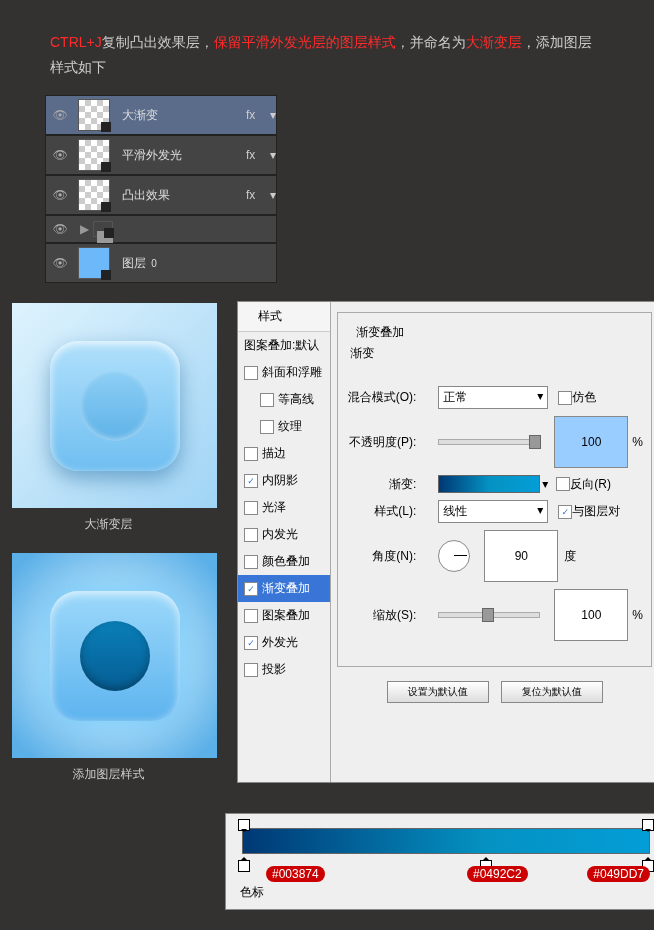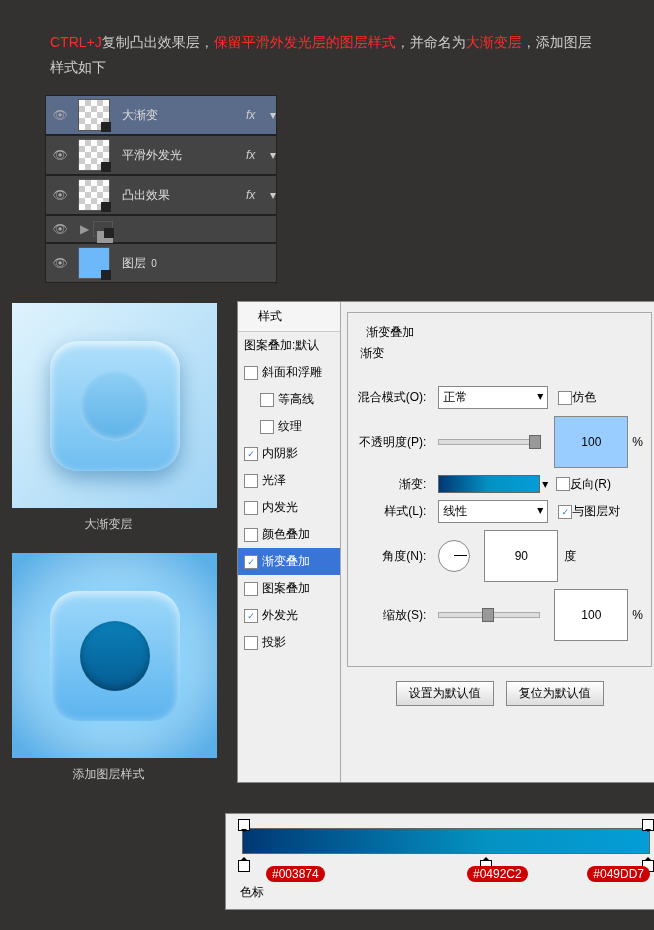--- a/index.html
+++ b/index.html
@@ -9,21 +9,21 @@
 .lrow{display:flex;align-items:center;border:1px solid #222;height:38px}
 .lrow.sm{height:26px}
 .eye{width:28px;display:flex;justify-content:center;color:#aaa}
 .thumb{width:30px;height:30px;margin:0 4px;border:1px solid #555;position:relative}
 .thumb .chk{background:repeating-conic-gradient(#ccc 0 25%,#fff 0 50%) 0 0/12px 12px;width:100%;height:100%}
 .thumb .bl{background:#6cb8f8;width:100%;height:100%}
 .thumb .fld{width:16px;height:12px;background:#999;margin:9px 0 0 3px}
 .thumb::after{content:"";position:absolute;right:-2px;bottom:-2px;width:10px;height:10px;background:#222}
 .lname{flex:1;color:#ddd;padding-left:8px}
 .lname .z{font-size:10px;margin-left:2px}
-.fx{width:24px;color:#ccc;font-style:italic}
+.fx{width:24px;color:#ccc;}
 .tri{margin-left:6px;color:#999}
 .sel{background:#5b6b8a}
 .previews{display:flex;gap:20px;margin-top:20px}
 .pcol{width:225px}
 .pimg{width:205px;height:205px;margin:0 0 8px 12px;display:flex;align-items:center;justify-content:center}
 .pbg1{background:linear-gradient(135deg,#def3fd,#a0d4f5)}
 .pbg2{background:radial-gradient(circle,#c3e8fc 30%,#5cb0e8 90%)}
 .rnd{width:130px;height:130px;border-radius:28px;display:flex;align-items:center;justify-content:center}
 .r1{background:linear-gradient(#b0e0fb,#6fbef1);box-shadow:inset 0 3px 8px rgba(255,255,255,.8),0 8px 20px rgba(0,80,140,.4)}
 .r2{background:linear-gradient(#9cd8fa,#5db4ef);box-shadow:inset 0 3px 10px rgba(255,255,255,.7),0 0 30px rgba(100,200,255,.8)}
@@ -35,31 +35,31 @@
 .leftp{width:110px;border-right:1px solid #aaa}
 .lhdr{padding:6px 20px;border-bottom:1px solid #ccc;background:#f5f5f5}
 .litem{padding:5px 6px;display:flex;align-items:center;gap:4px}
 .litem.sel2{background:#3875d7;color:#fff}
 .cb{width:12px;height:12px;border:1px solid #888;background:#fff;display:inline-flex;align-items:center;justify-content:center;font-size:9px;color:#3875d7}
 .sub{padding-left:22px}
 .rpanel{flex:1;padding:10px 6px 30px}
 .fset{border:1px solid #aaa;padding:12px 8px 18px;margin-bottom:14px}
 .fset .ttl{margin:-19px 0 8px 6px;background:#efefef;display:inline-block;padding:0 4px}
 .frow{display:flex;align-items:center;margin:7px 0;font-size:12px}
-.flbl{width:70px;text-align:right;margin-right:12px}
+.flbl{width:70px;text-align:right;margin-right:22px}
 .sel3{border:1px solid #888;background:#fff;padding:2px 4px;width:100px;display:flex;justify-content:space-between}
 .grad{border:1px solid #666;width:100px;height:16px;background:linear-gradient(90deg,#003874,#0492c2,#049dd7)}
 .slider{height:4px;background:#ddd;border:1px solid #aaa;width:100px;position:relative}
 .slider::after{content:"";position:absolute;right:-2px;top:-5px;width:10px;height:12px;background:#999;border:1px solid #666}
 .slider.mid::after{right:45px}
 .num{border:1px solid #888;background:#fff;width:36px;padding:18px;text-align:center;margin-left:14px}
 .numblue{background:#9cf}
 .ang{width:30px;height:30px;border:1px solid #888;border-radius:50%;position:relative;background:#fff}
 .ang::after{content:"";position:absolute;left:15px;top:14px;width:13px;height:1px;background:#000}
-.btn{border:1px solid #888;background:linear-gradient(#fff,#ddd);padding:3px 12px;font-size:12px}
+.btn{border:1px solid #888;background:linear-gradient(#fff,#ddd);padding:3px 20px;font-size:10px}
 .btns{display:flex;gap:12px;justify-content:center}
 .geditor{background:#efefef;border:1px solid #888;width:420px;margin:30px 0 0 225px;padding:14px 10px 8px}
 .gstops{position:relative;height:50px}
 .gbar{height:24px;border:1px solid #666;background:linear-gradient(90deg,#003874,#0492c2 60%,#049dd7);margin:0 6px}
 .topstop{position:absolute;top:-9px;width:10px;height:10px;border:1px solid #000;background:#fff}
 .topstop::before{content:"";position:absolute;left:2px;top:9px;border:3px solid transparent;border-top-color:#000}
 .bstop{position:absolute;bottom:6px;width:10px;height:10px;background:#fff;border:1px solid #000}
 .bstop::before{content:"";position:absolute;left:2px;top:-7px;border:3px solid transparent;border-bottom-color:#000}
 .tag{position:absolute;bottom:-4px;background:#c00;color:#fff;font-size:12px;padding:1px 6px;border-radius:8px}
 .gfoot{color:#000;padding:6px 4px 0;font-size:12px}
@@ -141,20 +141,24 @@
         </div>
 <div class="litem sub">
           <span class="cb"></span>
           <span>等高线</span>
         </div>
 <div class="litem sub">
           <span class="cb"></span>
           <span>纹理</span>
         </div>
 <div class="litem">
+          <span class="cb"></span>
+          <span>描边</span>
+        </div>
+<div class="litem">
           <span class="cb">✓</span>
           <span>内阴影</span>
         </div>
 <div class="litem">
           <span class="cb"></span>
           <span>光泽</span>
         </div>
 <div class="litem">
           <span class="cb"></span>
           <span>内发光</span>

